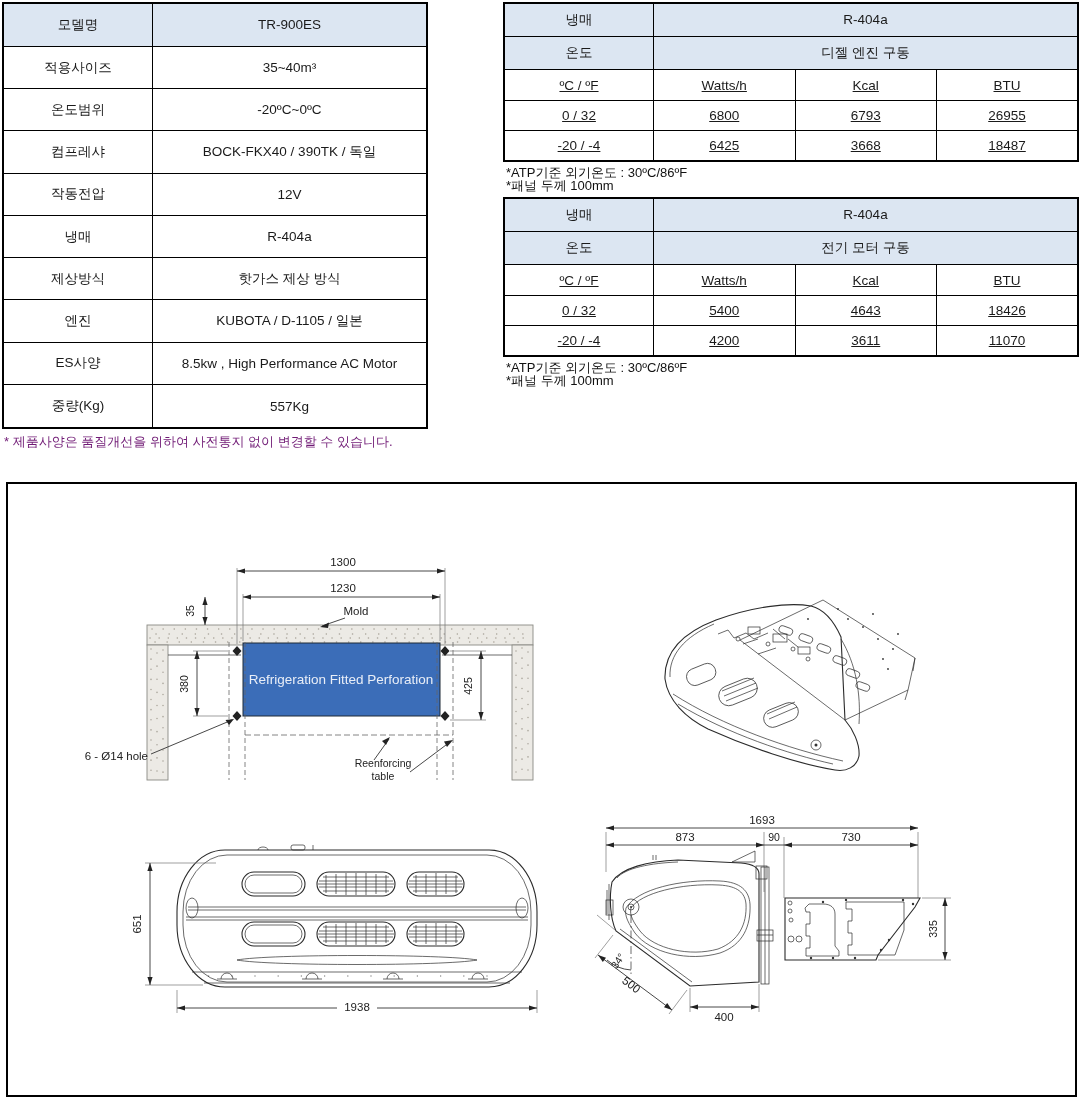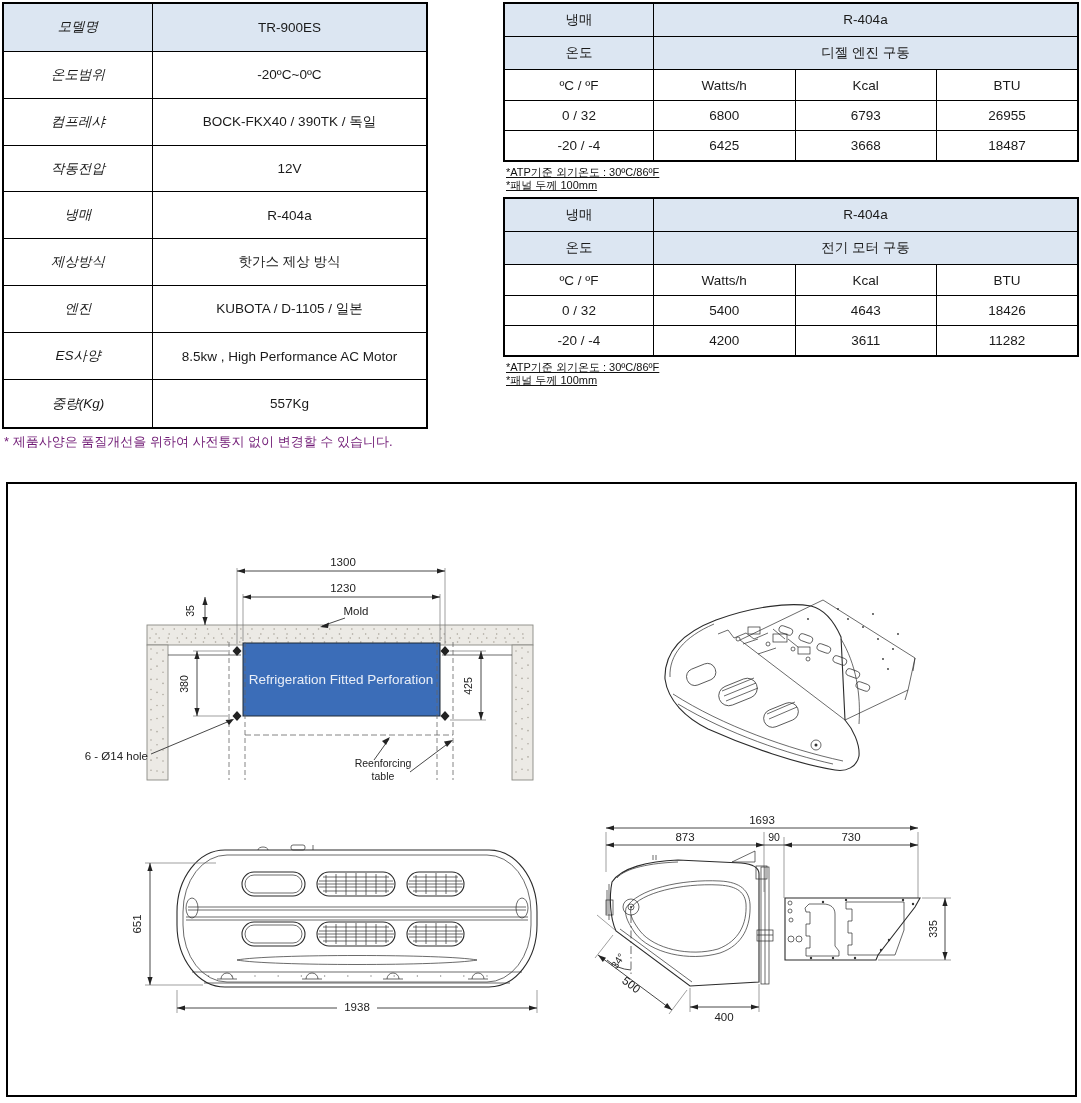--- a/index.html
+++ b/index.html
@@ -3,29 +3,29 @@
 <meta charset="utf-8">
 <style>
   html,body{margin:0;padding:0;background:#fff;}
   body{width:1081px;height:1103px;position:relative;font-family:"Liberation Sans","DejaVu Sans",sans-serif;color:#1a1a1a;}
   table{border-collapse:collapse;table-layout:fixed;position:absolute;background:#fff;}
   td{border:1px solid #000;text-align:center;vertical-align:middle;font-size:13.5px;padding:0 4px;overflow:hidden;}
   .tbl{border:2px solid #000;}
   .hd{background:#dce6f2;}
   
   #spec-table{left:2px;top:2px;width:426px;height:427px;}
-  #spec-table td.c1{width:140px;font-style:italic;}
+  #spec-table td.c1{width:140px;}
   #spec-note{position:absolute;left:4px;top:433px;font-size:13px;color:#701a75;}
   
   .cap{left:503px;width:576px;height:160px;}
   .cap td.c1{width:140px;}
   .cap tr.r1,.cap tr.r2{height:33px;}
-  .cap tr.r3,.cap tr.r4,.cap tr.r5{height:30px;}
+  .cap tr.r3,.cap tr.r4,.cap tr.r5{height:30px;text-decoration:underline;}
   #cap1{top:2px;} #cap2{top:197px;}
-  .capnotes{position:absolute;left:506px;font-size:11px;line-height:13px;color:#111;text-decoration:underline;}
+  .capnotes{position:absolute;left:506px;font-size:13px;line-height:13px;color:#111;}
   #capnotes1{top:166px;} #capnotes2{top:361px;}
   
   #diagram-box{position:absolute;left:6px;top:482px;width:1067px;height:611px;border:2px solid #000;background:#fff;}
   #diagram-box svg{position:absolute;}
   #install-svg{left:50px;top:50px;}
   #iso-svg{left:640px;top:95px;}
   #front-svg{left:100px;top:358px;}
   #side-svg{left:585px;top:328px;}
   
   .ol{stroke:#2b2b2b;stroke-width:1.1;fill:none;}
@@ -42,20 +42,24 @@
 </head>
 <body>
 
 <table id="spec-table" class="tbl">
   <tbody>
       <tr>
         <td class="c1 hd">모델명</td>
         <td class="hd">TR-900ES</td>
       </tr>
   <tr>
+        <td class="c1">적용사이즈</td>
+        <td>35~40m³</td>
+      </tr>
+  <tr>
         <td class="c1">온도범위</td>
         <td>-20ºC~0ºC</td>
       </tr>
   <tr>
         <td class="c1">컴프레샤</td>
         <td>BOCK-FKX40 / 390TK / 독일</td>
       </tr>
   <tr>
         <td class="c1">작동전압</td>
         <td>12V</td>
@@ -138,21 +142,21 @@
   <tr class="r4">
         <td class="c1">0  / 32</td>
         <td>5400</td>
         <td>4643</td>
         <td>18426</td>
       </tr>
   <tr class="r5">
         <td class="c1">-20 / -4</td>
         <td>4200</td>
         <td>3611</td>
-        <td>11282</td>
+        <td>11070</td>
       </tr>
 </tbody>
   </table>
 <div id="capnotes2" class="capnotes">
   <div>*ATP기준 외기온도 :  30ºC/86ºF</div>
   <div>*패널 두께 100mm</div>
 </div>
 
 <div id="diagram-box">
 

